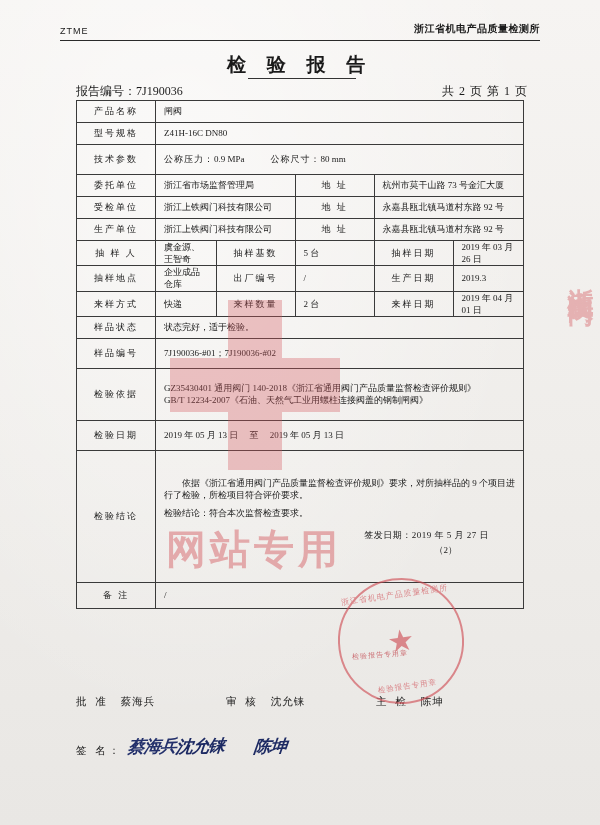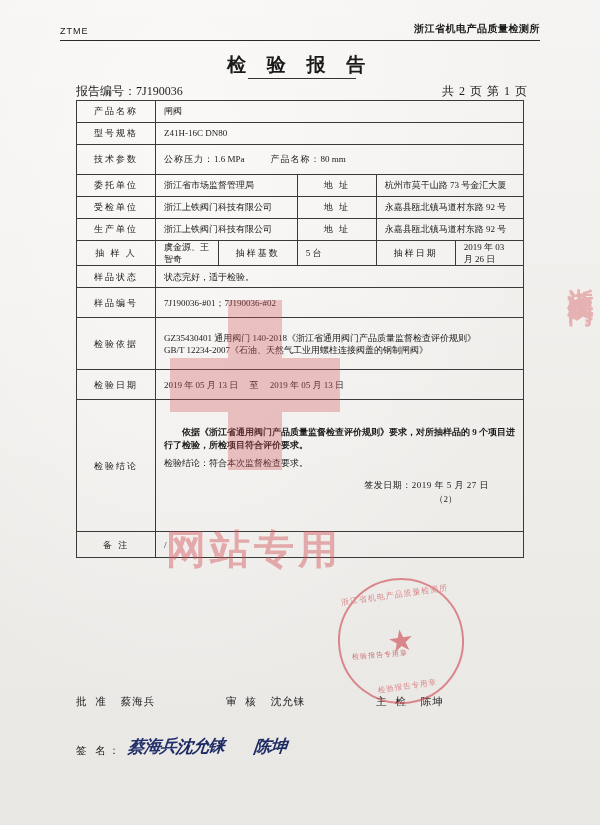--- a/index.html
+++ b/index.html
@@ -78,21 +78,21 @@
   .val { padding-left:8px; }
   .c { }
   .r2 { height:22px; }
   .tall { height:30px; }
 
   .kv-inline span.k { letter-spacing:1px; }
   .kv-inline span.sep { display:inline-block; width:26px; }
 
   .clause { line-height:1.5; padding:3px 6px; }
   .concl { line-height:1.6; padding:4px 6px 4px 6px; }
-  .concl .indent { text-indent:18px; display:block;font-weight:bold; }
+  .concl .indent { text-indent:18px; display:block; }
   .concl .second { display:block; margin-top:6px; }
   .sign-date { display:block; text-align:right; margin-top:10px; padding-right:26px; letter-spacing:0.5px;}
   .paren2 { display:block; text-align:right; margin-top:2px; padding-right:58px; }
 
   
   .foot {
     position:absolute; left:76px; top:695px; width:452px;
     font-size:10.5px;
     text-align:center;
   }
@@ -217,21 +217,21 @@
         <td class="lbl">产品名称</td>
         <td class="val" colspan="5">闸阀</td>
       </tr>
       <tr class="r2">
         <td class="lbl">型号规格</td>
         <td class="val" colspan="5">Z41H-16C   DN80</td>
       </tr>
       <tr class="tall">
         <td class="lbl">技术参数</td>
         <td class="val kv-inline" colspan="5">
-          <span class="k">公称压力：</span><span>1.6 MPa</span><span class="sep"></span><span class="k">产品名称：</span><span>80 mm</span>
+          <span class="k">公称压力：</span><span>0.9 MPa</span><span class="sep"></span><span class="k">公称尺寸：</span><span>80 mm</span>
         </td>
       </tr>
       <tr class="r2">
         <td class="lbl">委托单位</td>
         <td class="val" colspan="2">浙江省市场监督管理局</td>
         <td class="lbl c">地    址</td>
         <td class="val" colspan="2">杭州市莫干山路 73 号金汇大厦</td>
       </tr>
       <tr class="r2">
         <td class="lbl">受检单位</td>
@@ -245,20 +245,36 @@
         <td class="lbl c">地    址</td>
         <td class="val" colspan="2">永嘉县瓯北镇马道村东路 92 号</td>
       </tr>
       <tr class="r2">
         <td class="lbl">抽 样 人</td>
         <td class="c">虞金源、王智奇</td>
         <td class="lbl c">抽样基数</td>
         <td class="c">5 台</td>
         <td class="lbl c">抽样日期</td>
         <td class="c">2019 年 03 月 26 日</td>
+      </tr>
+      <tr class="r2">
+        <td class="lbl">抽样地点</td>
+        <td class="c">企业成品仓库</td>
+        <td class="lbl c">出厂编号</td>
+        <td class="c">/</td>
+        <td class="lbl c">生产日期</td>
+        <td class="c">2019.3</td>
+      </tr>
+      <tr class="r2">
+        <td class="lbl">来样方式</td>
+        <td class="c">快递</td>
+        <td class="lbl c">来样数量</td>
+        <td class="c">2 台</td>
+        <td class="lbl c">来样日期</td>
+        <td class="c">2019 年 04 月 01 日</td>
       </tr>
       <tr class="r2">
         <td class="lbl">样品状态</td>
         <td class="val" colspan="5">状态完好，适于检验。</td>
       </tr>
       <tr style="height:30px">
         <td class="lbl">样品编号</td>
         <td class="c" colspan="5">7J190036-#01；7J190036-#02</td>
       </tr>
       <tr style="height:52px">

